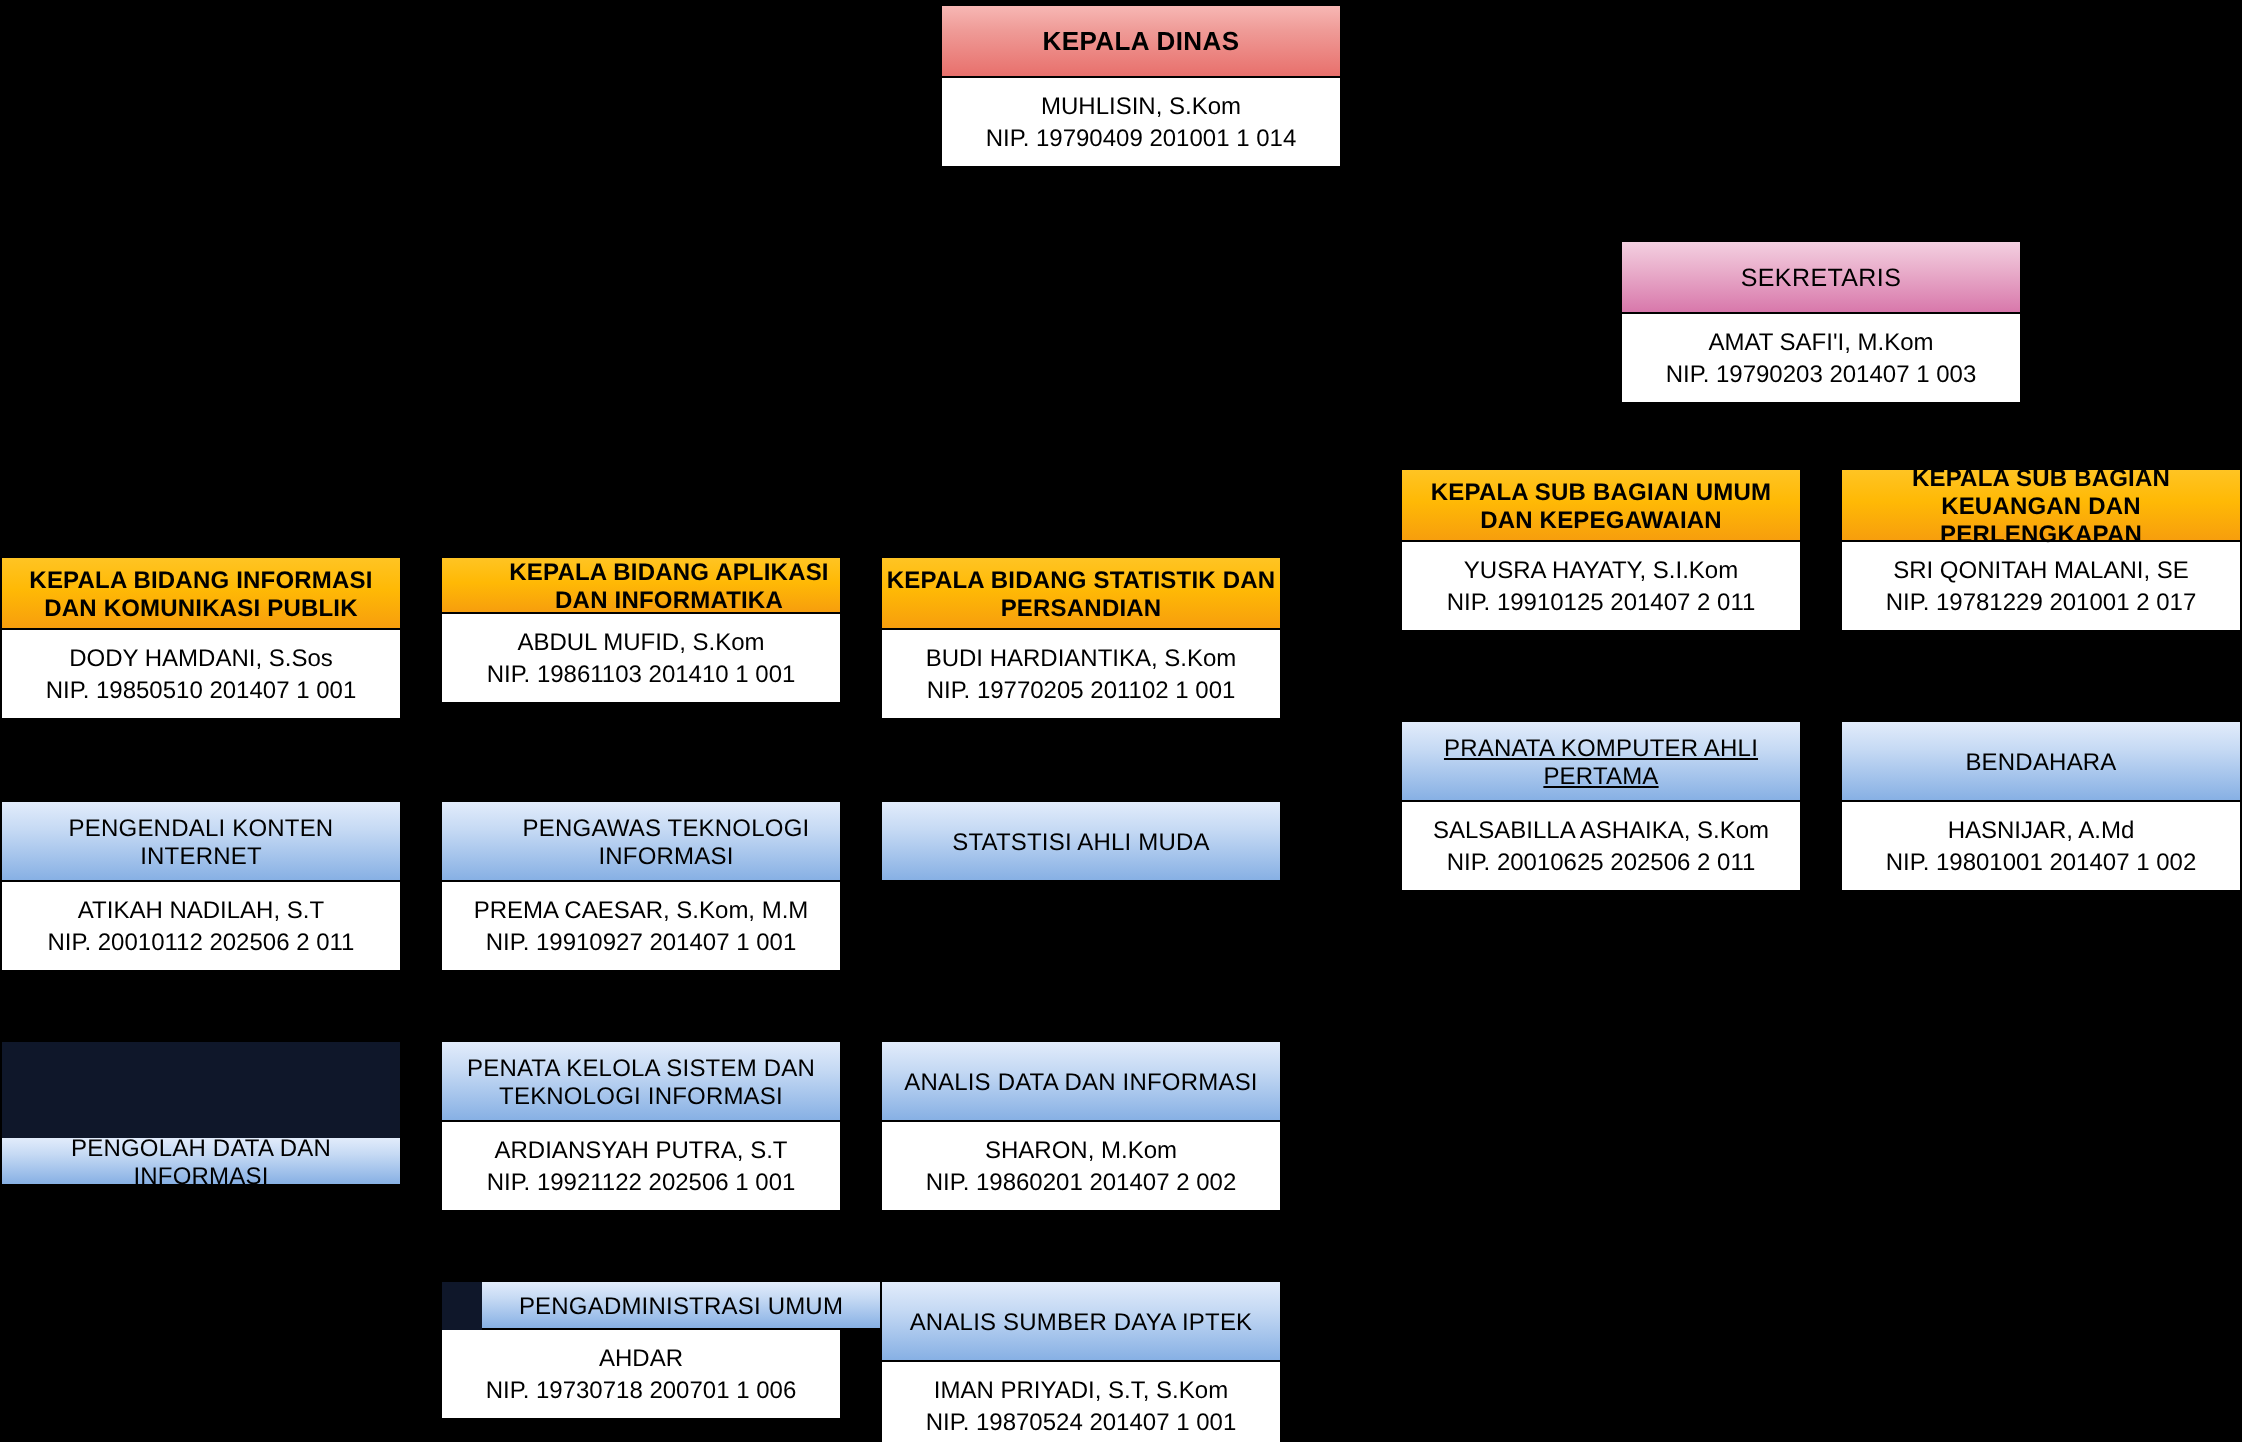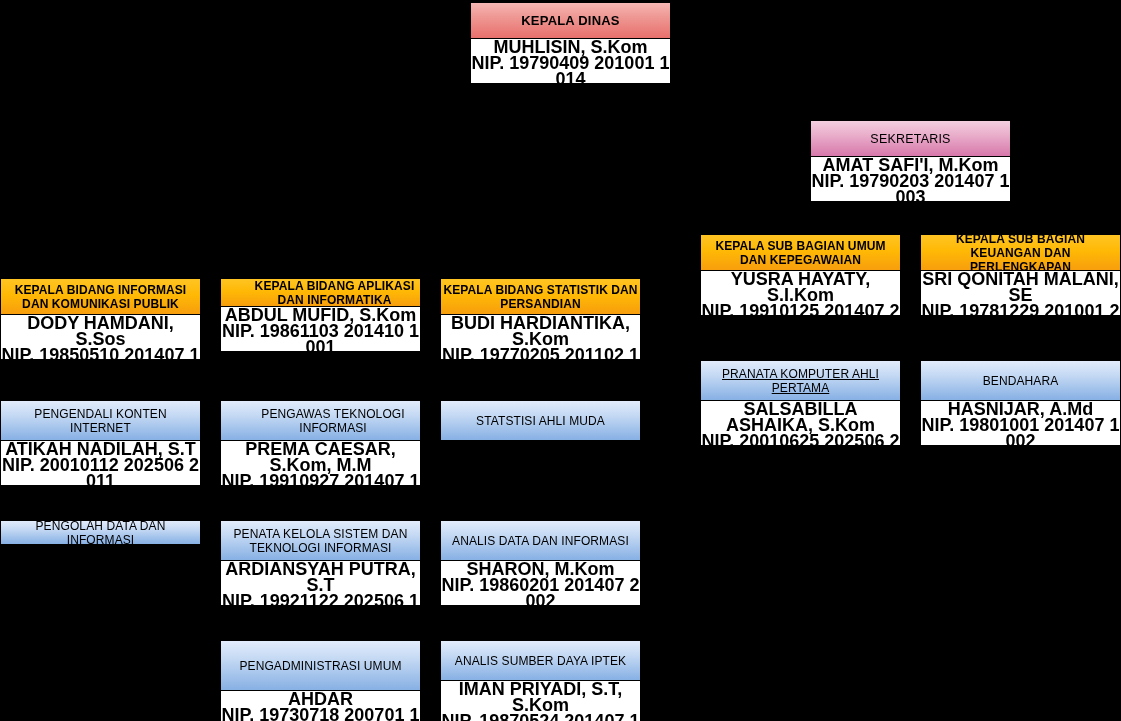--- a/index.html
+++ b/index.html
@@ -35,28 +35,27 @@
   }
   .node .hdr span{display:block;padding:0 2px;}
   .node .body{
     box-sizing:border-box;
     width:100%;
     height:44px;
     background:#ffffff;
     display:flex;
     flex-direction:column;
     align-items:center;
-    justify-content:flex-start;
+    justify-content:center;
     text-align:center;
     color:#000;
-    font-size:18px;
+    font-size:12px;
     line-height:16px;
     position:relative;
     z-index:1;
-    font-weight:bold;
   }
 
   
   .hdr.red{
     background:linear-gradient(180deg,#f7b7b4 0%,#ef9b97 35%,#e8706c 100%);
     color:#000;font-weight:bold;font-size:13px;letter-spacing:.2px;
   }
   .hdr.pink{
     background:linear-gradient(180deg,#f3cfe0 0%,#e9aecb 40%,#d878ab 100%);
     color:#000;font-weight:normal;font-size:12.5px;letter-spacing:.2px;
@@ -175,21 +174,21 @@
         <span class="nm">PREMA CAESAR, S.Kom, M.M</span>
         <span class="nip">NIP. 19910927 201407 1 001</span>
       </div>
     </div>
     <div class="node" style="left: 440px; top: 400px; width: 201px;">
       <div class="hdr blue" style="height: 40px;">
         <span>STATSTISI AHLI MUDA</span>
       </div>
     </div>
     <div class="node" style="left: 0px; top: 520px; width: 201px;">
-      <div class="hdr blue" style="height: 24px;">
+      <div class="hdr blue" style="height: 24px; margin-top: 48px;">
         <span>PENGOLAH DATA DAN INFORMASI</span>
       </div>
     </div>
     <div class="node" style="left: 220px; top: 520px; width: 201px;">
       <div class="hdr blue" style="height: 40px;">
         <span>PENATA KELOLA SISTEM DAN TEKNOLOGI INFORMASI</span>
       </div>
       <div class="body">
         <span class="nm">ARDIANSYAH PUTRA, S.T</span>
         <span class="nip">NIP. 19921122 202506 1 001</span>
@@ -198,21 +197,21 @@
     <div class="node" style="left: 440px; top: 520px; width: 201px;">
       <div class="hdr blue" style="height: 40px;">
         <span>ANALIS DATA DAN INFORMASI</span>
       </div>
       <div class="body">
         <span class="nm">SHARON, M.Kom</span>
         <span class="nip">NIP. 19860201 201407 2 002</span>
       </div>
     </div>
     <div class="node" style="left: 220px; top: 640px; width: 201px;">
-      <div class="hdr blue" style="height: 50px;">
+      <div class="hdr blue" style="height: 24px; margin-left: 20px;">
         <span>PENGADMINISTRASI UMUM</span>
       </div>
       <div class="body">
         <span class="nm">AHDAR</span>
         <span class="nip">NIP. 19730718 200701 1 006</span>
       </div>
     </div>
     <div class="node" style="left: 440px; top: 640px; width: 201px;">
       <div class="hdr blue" style="height: 40px;">
         <span>ANALIS SUMBER DAYA IPTEK</span>

